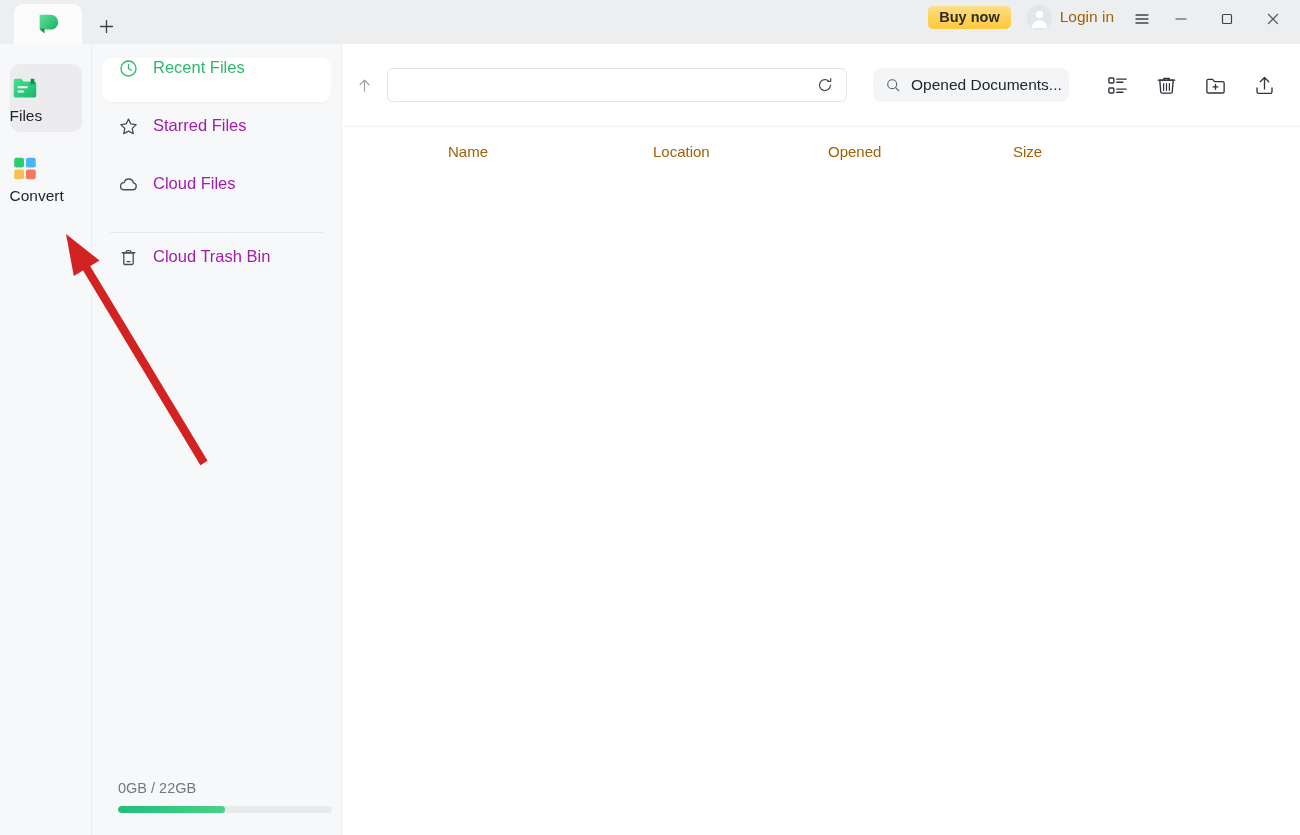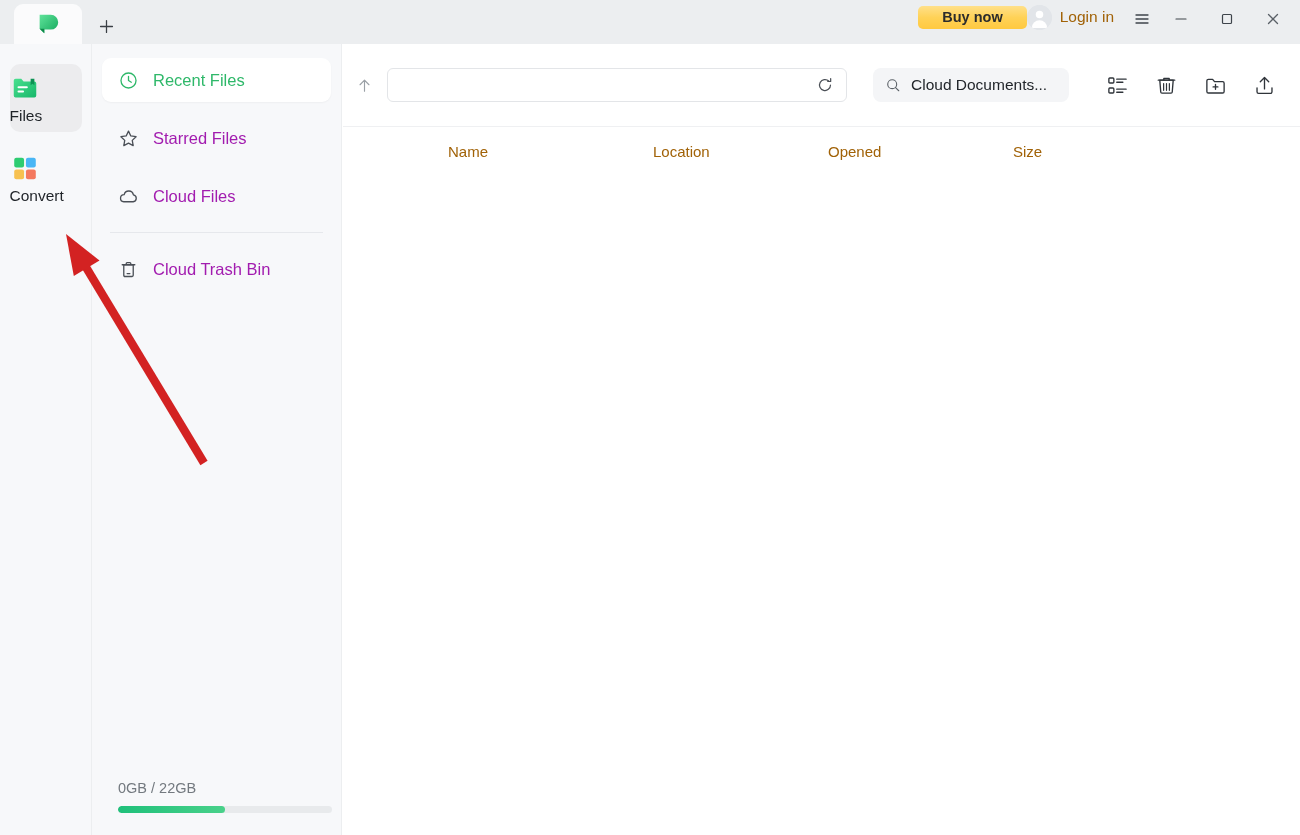--- a/index.html
+++ b/index.html
@@ -43,29 +43,29 @@
   .newtab svg { width: 17px; height: 17px; }
 
   .titlebar-right {
     margin-left: auto;
     display: flex; align-items: center;
     height: 44px;
     padding-right: 4px;
   }
   .buy-now {
     height: 23px;
-    padding: 0 24px;
+    padding: 0 11px;
     border-radius: 5px;
     background: linear-gradient(180deg, #ffe08a 0%, #ffd257 50%, #ffc940 100%);
     color: #2c2c2c;
     font-size: 14.5px;
     font-weight: bold;
     display: flex; align-items: center;
     cursor: pointer;
-    margin-right: 0;
+    margin-right: 16px;
     margin-bottom: 10px;
   }
   .login-wrap {
     display: flex; align-items: center; gap: 8px;
     margin-right: 12px; margin-bottom: 10px;
     cursor: pointer;
   }
   .avatar {
     width: 25px; height: 25px; border-radius: 50%;
     background: #e2e5e9;
@@ -106,21 +106,21 @@
   .nav {
     position: absolute; top: 44px; left: 92px;
     width: 250px; height: 791px;
     background: #f7f8fa;
     border-right: 1px solid #eceef0;
     padding-top: 14px;
   }
   .nav-item {
     height: 44px; margin: 0 10px 14px 10px;
     border-radius: 9px;
-    display: flex; align-items: center; gap: 14px;
+    display: flex; align-items: flex-start; gap: 14px;
     padding-left: 16px;
     cursor: pointer;
   }
   .nav-item.active { background: #ffffff; box-shadow: 0 1px 2px rgba(0,0,0,0.04); }
   .nav-ico { width: 21px; height: 21px; flex: 0 0 21px; display: block; color: #4a4f56; }
   .nav-item.active .nav-ico { color: #2fb86a; }
   .nav-label { font-size: 16.5px; color: #a21caf; }
   .nav-item.active .nav-label { color: #2fb86a; }
   .nav-sep { height: 1px; background: #e6e8ec; margin: 8px 18px 14px 18px; }
 
@@ -361,21 +361,21 @@
             <path d="M16.3 2.8 V6.1 H13" stroke="#4a4f56" stroke-width="1.35" stroke-linecap="round" stroke-linejoin="round"></path>
           </svg>
         </span>
       </div>
 
       <div class="search-box">
         <svg viewBox="0 0 20 20" fill="none">
           <circle cx="9" cy="9" r="5.6" stroke="currentColor" stroke-width="1.4"></circle>
           <path d="M13.2 13.2 L17.2 17.2" stroke="currentColor" stroke-width="1.4" stroke-linecap="round"></path>
         </svg>
-        <span class="search-ph">Cloud Documents...</span>
+        <span class="search-ph">Opened Documents...</span>
       </div>
 
       <div class="tool-icons">
         <div class="tool-ico">
           <svg viewBox="0 0 24 24" fill="none">
             <rect x="3" y="4.2" width="5.2" height="5.2" rx="1" stroke="currentColor" stroke-width="1.4"></rect>
             <rect x="3" y="14.6" width="5.2" height="5.2" rx="1" stroke="currentColor" stroke-width="1.4"></rect>
             <path d="M11.2 5.4 H21 M11.2 8.6 H17.6 M11.2 15.8 H21 M11.2 19 H17.6" stroke="currentColor" stroke-width="1.4" stroke-linecap="round"></path>
           </svg>
         </div>

